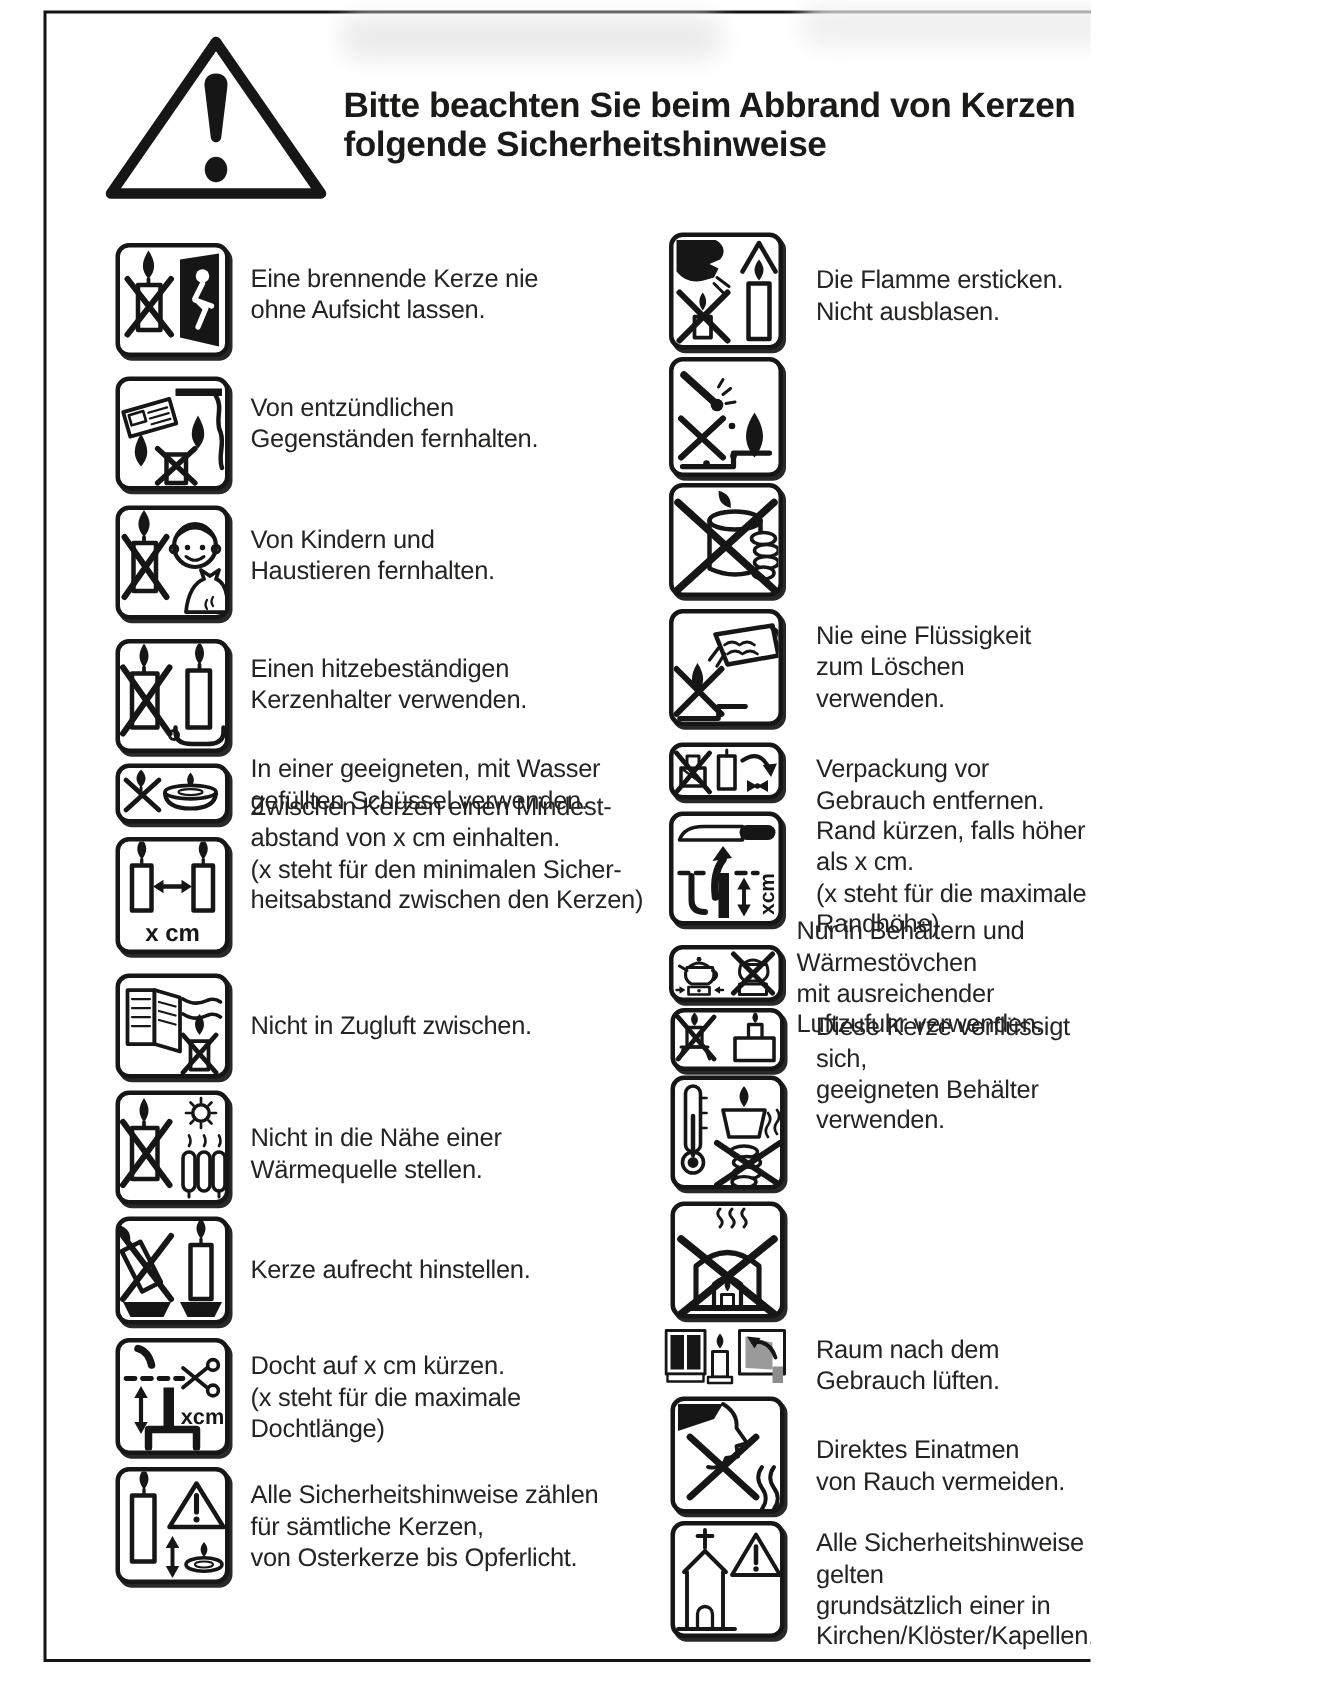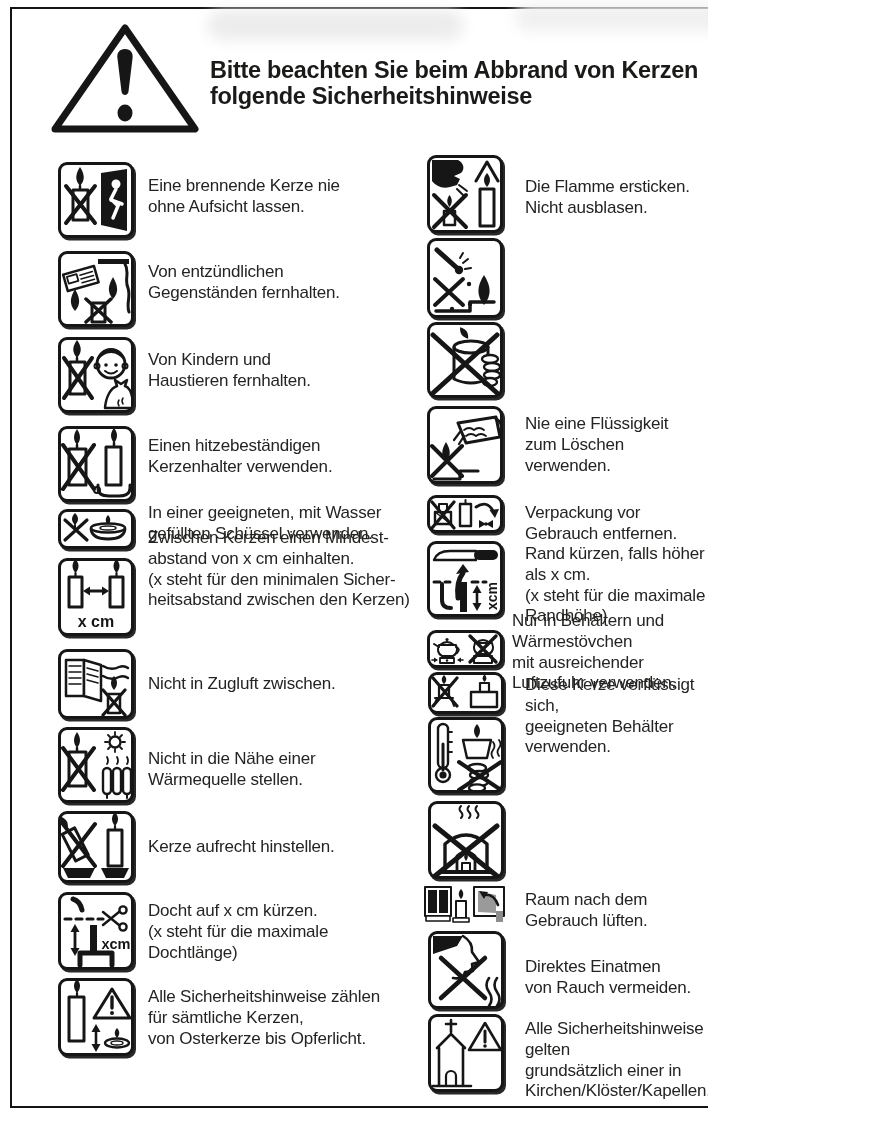--- a/index.html
+++ b/index.html
@@ -1,17 +1,17 @@
 <!DOCTYPE html>
 <html><head>
 <meta charset="utf-8">
 <style>
   html,body{margin:0;padding:0;background:#fff;}
   .page{position:relative;width:708px;height:1125px;background:#fff;overflow:hidden;
-        font-family:"Liberation Sans",sans-serif;color:#1d1d1b;}
+        font-family:"Liberation Sans",sans-serif;color:#1d1d1b;margin-left:19px;}
   .frame{position:absolute;left:10px;top:7px;width:867px;height:1097px;
          border:2.5px solid #141414;}
   .smudge{position:absolute;filter:blur(7px);border-radius:14px;}
   .s1{left:208px;top:10px;width:255px;height:30px;background:#ececec;}
   .s2{left:515px;top:4px;width:235px;height:27px;background:#f0f0f0;}
   .hdr-tri{position:absolute;left:50px;top:22px;width:150px;height:112px;}
   .title{position:absolute;left:210px;top:57px;font-size:23.5px;font-weight:bold;
          line-height:26px;letter-spacing:-0.3px;white-space:pre-line;color:#1a1a18;}
   .pic{position:absolute;background:#fff;border:3px solid #161616;border-radius:9px;
        box-shadow:2px 2.5px 0 rgba(22,22,22,.92);}

